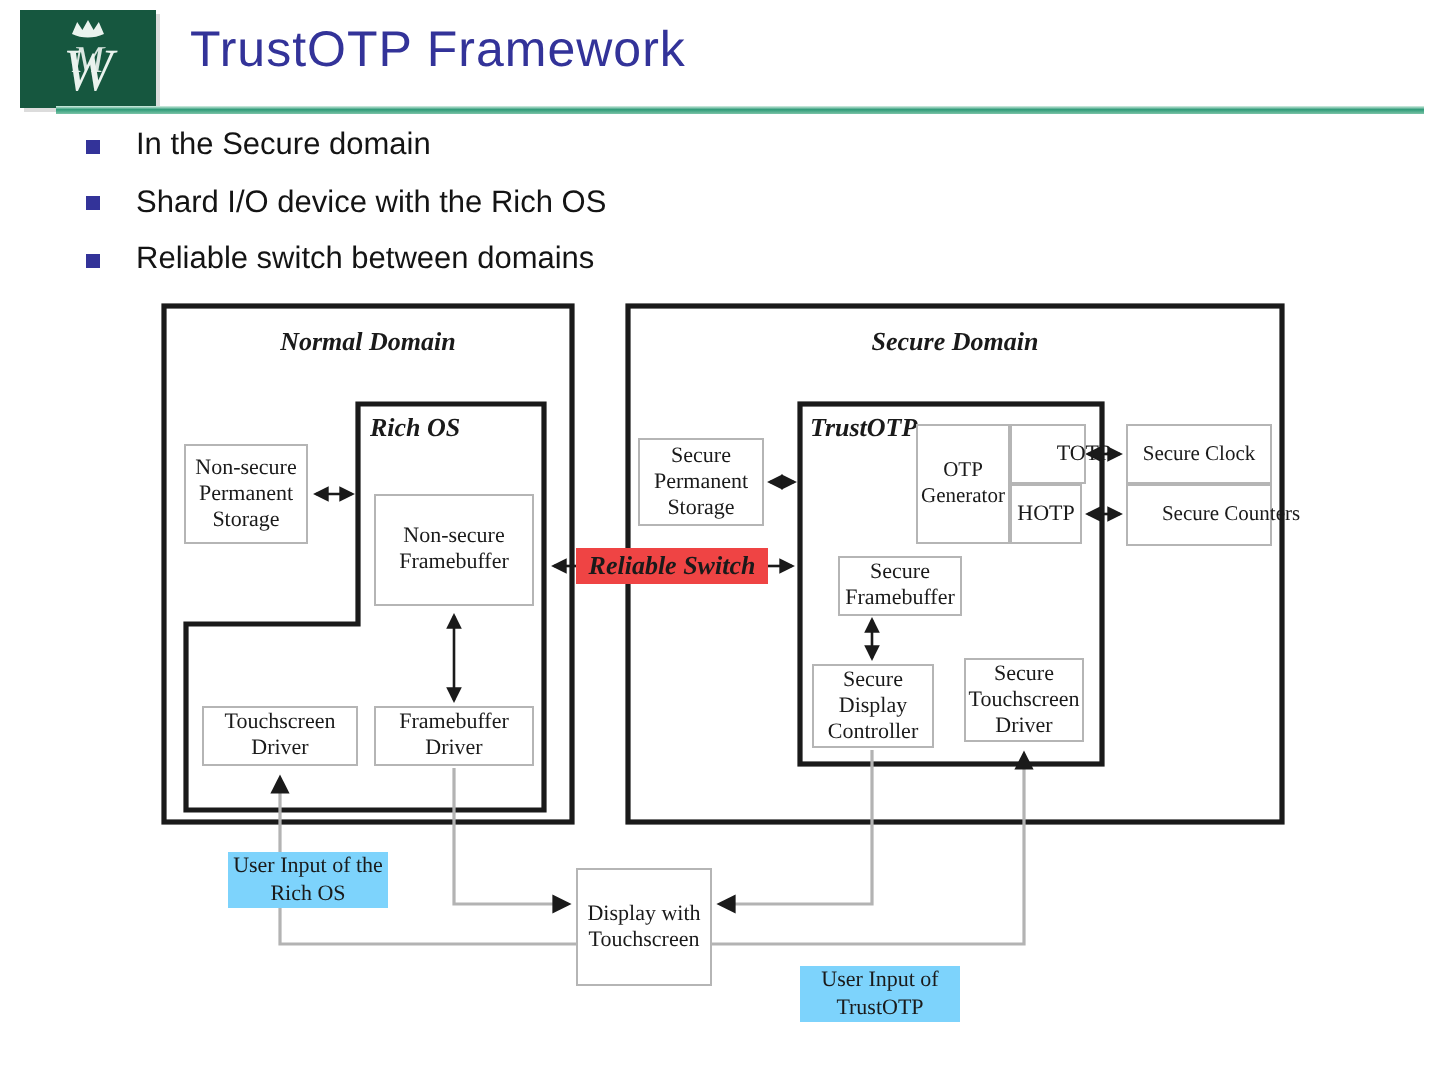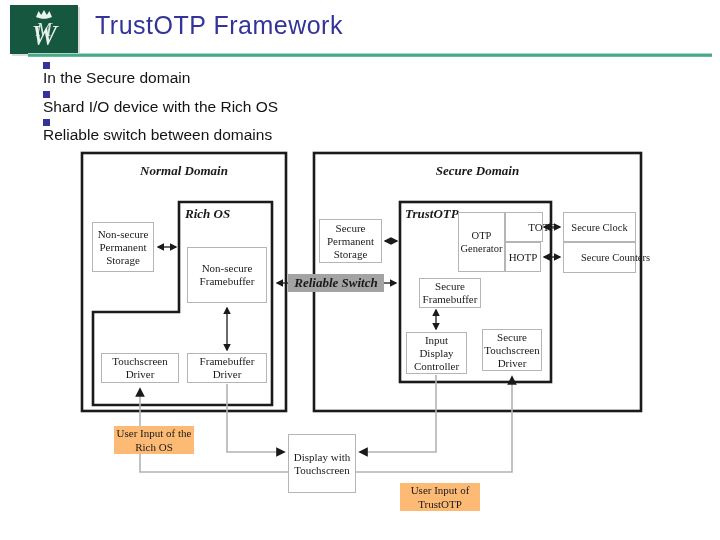--- a/index.html
+++ b/index.html
@@ -31,21 +31,21 @@
   }
   .wordmark .wm1 { font-size: 20px; letter-spacing: 2px; }
   .wordmark .wm2 { font-size: 17px; letter-spacing: 2px; margin-top: 1px; }
   .title-rule {
     position: absolute; left: 28px; top: 53px; width: 684px; height: 4px;
     background: linear-gradient(to bottom, #d8f0e6 0%, #2f9b78 45%, #7cc4a8 100%);
   }
 
   
   .bullets { position: absolute; left: 43px; top: 62px; }
-  .bullet-row { display: flex; height: 22px; margin-bottom: 6.5px; flex-direction: column; }
+  .bullet-row { display: flex; align-items: center; height: 22px; margin-bottom: 6.5px; }
   .bullet-sq {
     width: 7px; height: 7px; margin-right: 18px; flex: 0 0 auto;
     background: var(--bullet_navy, #333399);
   }
   .bullet-text { font-size: 15.5px; color: #141414; white-space: nowrap; }
 
   
   .diagram {
     position: absolute; left: 0; top: 0; width: 720px; height: 540px;
     font-family: "Liberation Serif", serif; color: #1a1a1a;
@@ -64,25 +64,25 @@
     box-sizing: border-box;
   }
   .dbox.small-font { font-size: 10.5px; }
   .dbox.nowrap { white-space: nowrap; }
   .dlabel {
     position: absolute; z-index: 2;
     font-weight: bold; font-style: italic; font-size: 13px;
     white-space: nowrap;
   }
   .dlabel.centered { text-align: center; }
-  .whitebg { background: #a3a3a3; z-index: 3; }
+  .whitebg { background: #ef4444; z-index: 3; }
   .annot {
     position: absolute; z-index: 3;
     font-size: 11px; line-height: 14px; text-align: center;
-    background: #fdba74;
+    background: #7dd3fc;
   }
 </style>
 </head>
 <body>
 
 <div class="slide">
 
   <svg class="crest" viewBox="0 0 68 49" xmlns="http://www.w3.org/2000/svg">
     <rect x="0" y="0" width="68" height="49" fill="#16573f"></rect>
     <path d="M26,12 l2.6,-6 2.6,4 2.8,-5 2.8,5 2.6,-4 2.6,6 c-5.2,2.4 -11.0,2.4 -16,0 z" fill="#eaf3ee"></path>
@@ -150,21 +150,21 @@
     <div class="dbox" style="left:101px; top:353px; width:78px; height:30px;">Touchscreen Driver</div>
     <div class="dbox" style="left:319px; top:219px; width:63px; height:44px;">Secure Permanent Storage</div>
 
     <div class="dbox" style="left:187px; top:353px; width:80px; height:30px;">Framebuffer Driver</div>
     <div class="dbox small-font" style="left:458px; top:212px; width:47px; height:60px;">OTP Generator</div>
     <div class="dbox nowrap" style="left:505px; top:212px; width:36px; height:30px;padding-left:36px;">TOTP</div>
     <div class="dbox nowrap" style="left:505px; top:242px; width:36px; height:30px;">HOTP</div>
     <div class="dbox small-font nowrap" style="left:563px; top:212px; width:73px; height:30px;">Secure Clock</div>
     <div class="dbox small-font nowrap" style="left:563px; top:242px; width:73px; height:31px;padding-left:32px;">Secure Counters</div>
     <div class="dbox" style="left:405px; top:278px; width:62px; height:30px;margin-left:14px;">Secure Framebuffer</div>
-    <div class="dbox" style="left:406px; top:332px; width:61px; height:42px;">Input Display Controller</div>
+    <div class="dbox" style="left:406px; top:332px; width:61px; height:42px;">Secure Display Controller</div>
     <div class="dbox" style="left:482px; top:329px; width:60px; height:42px;">Secure Touchscreen Driver</div>
 
     <div class="dbox" style="left:288px; top:434px; width:68px; height:59px; border-width:1.5px;">Display with Touchscreen</div>
 
     <div class="annot" style="left:114px; top:426px; width:80px;">User Input of the Rich OS</div>
     <div class="annot" style="left:400px; top:458px; width:80px;margin-top:25px;">User Input of TrustOTP</div>
 
   </div>
 </div>
 

